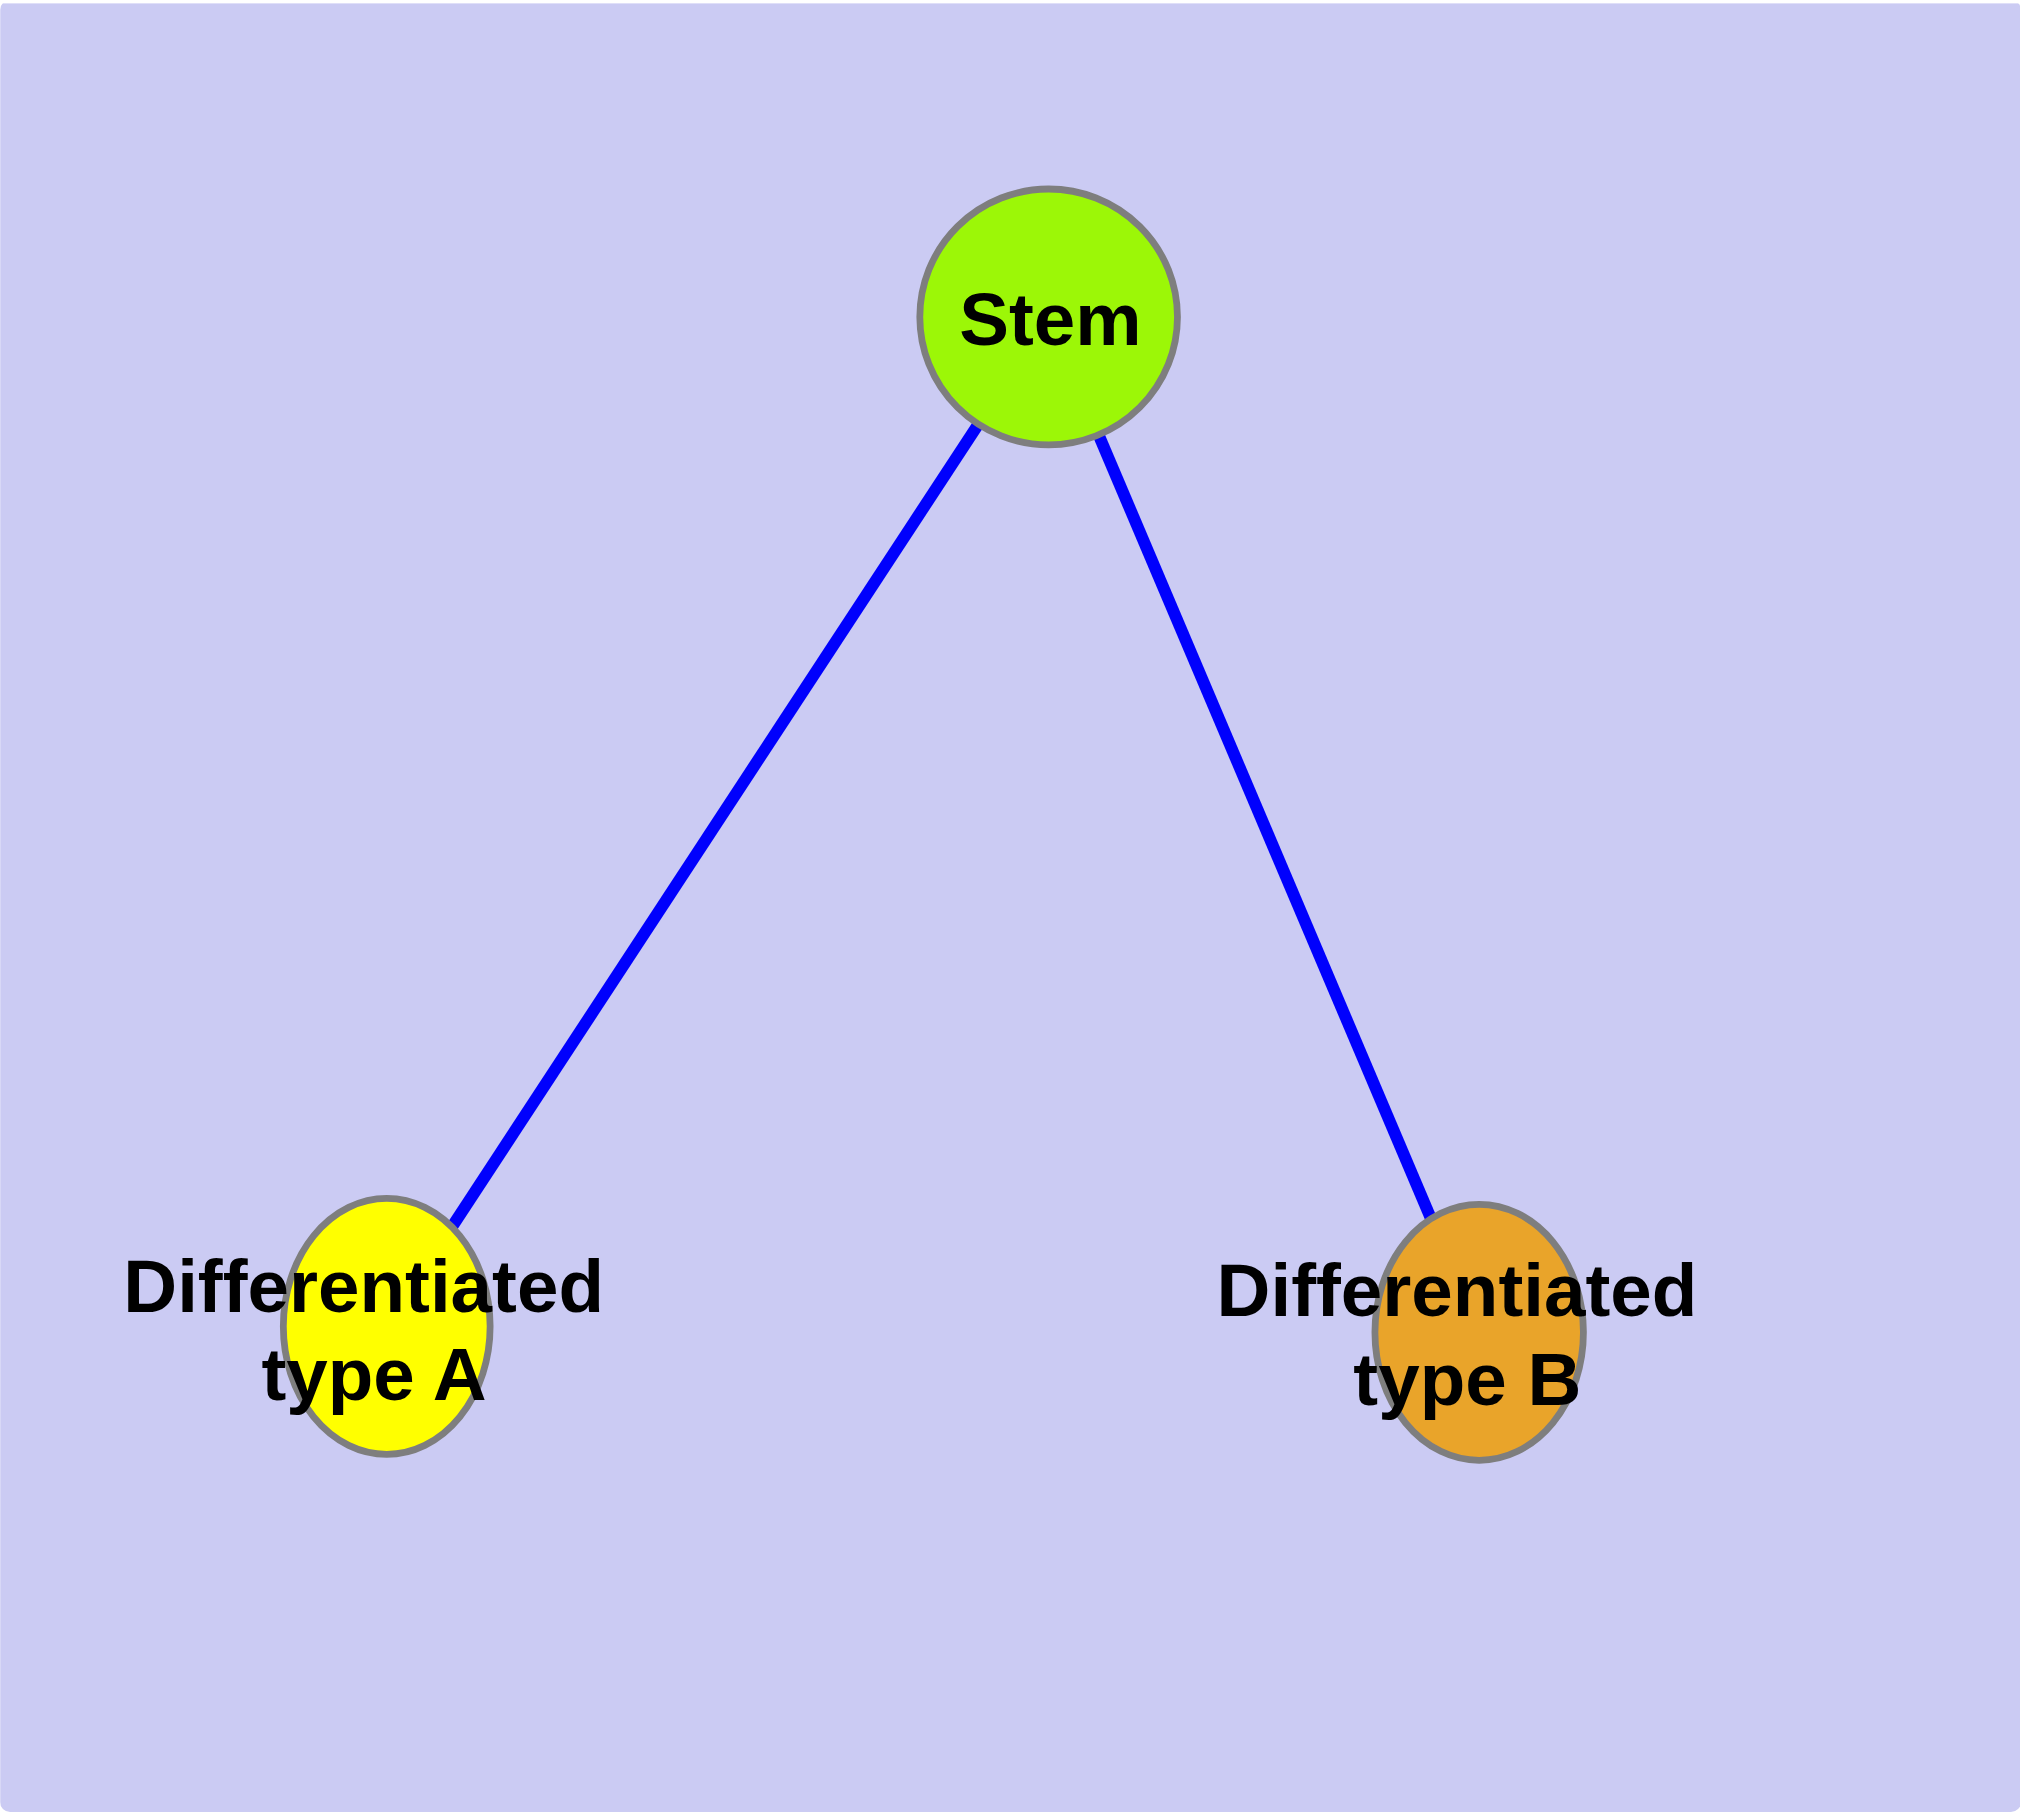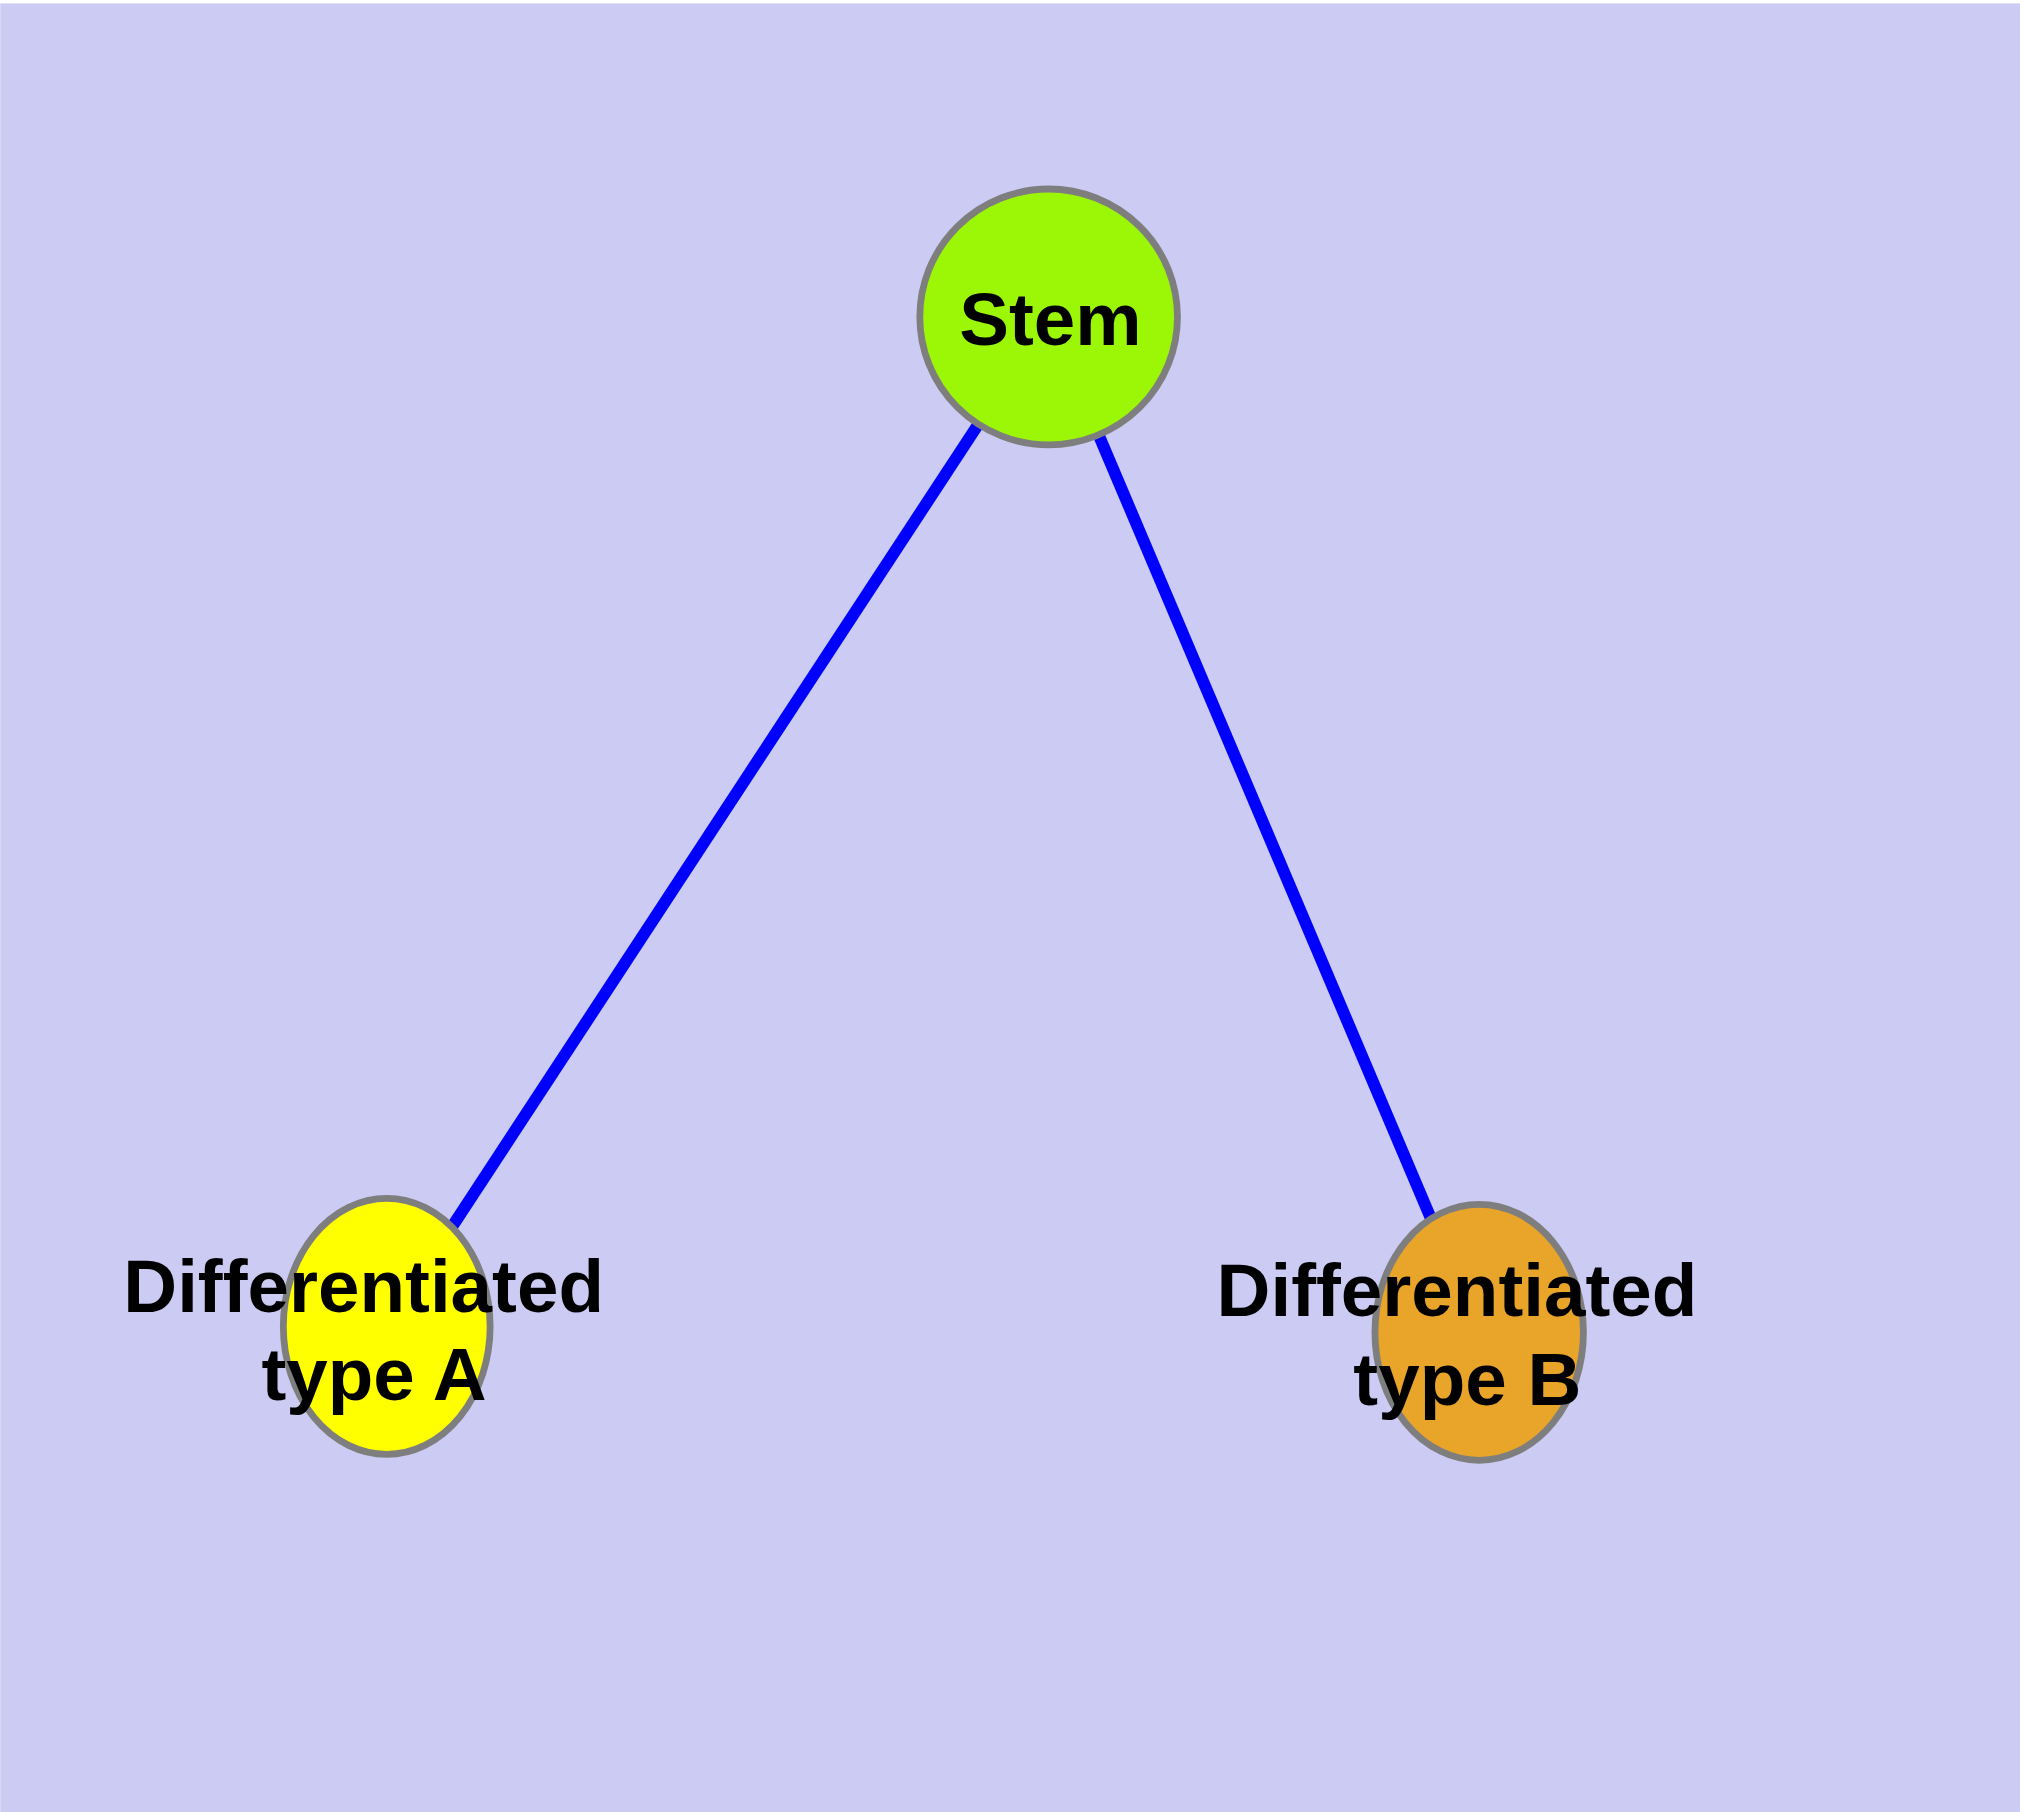--- a/index.html
+++ b/index.html
@@ -6,20 +6,21 @@
     margin: 0;
     padding: 0;
     background: #ffffff;
   }
   .canvas {
     position: relative;
     width: 2021px;
     height: 1812px;
     overflow: hidden;
     font-family: "Liberation Sans", sans-serif;
+    border-radius: 10px;
   }
   svg { display: block; }
   .edge-line {
     stroke-width: 14px;
     stroke-linecap: butt;
   }
   .node-shape {
     stroke-width: 8px;
   }
   .node-label {

